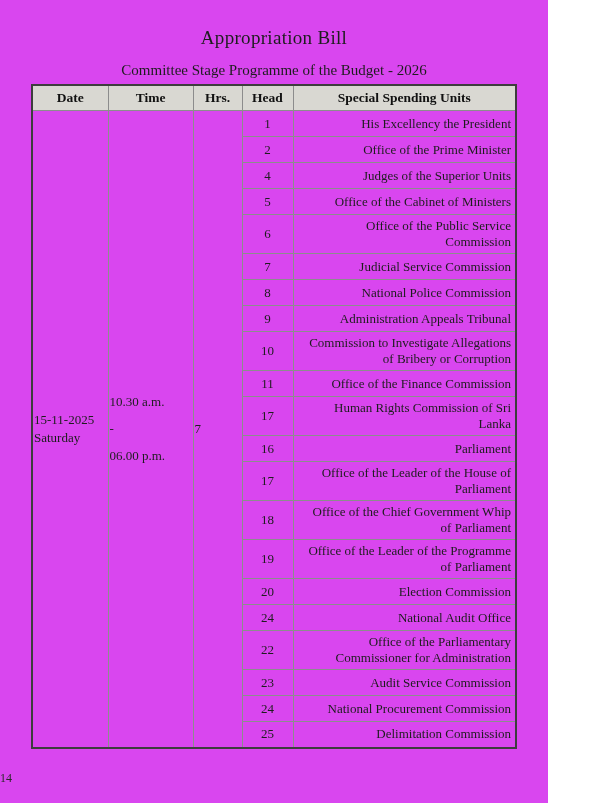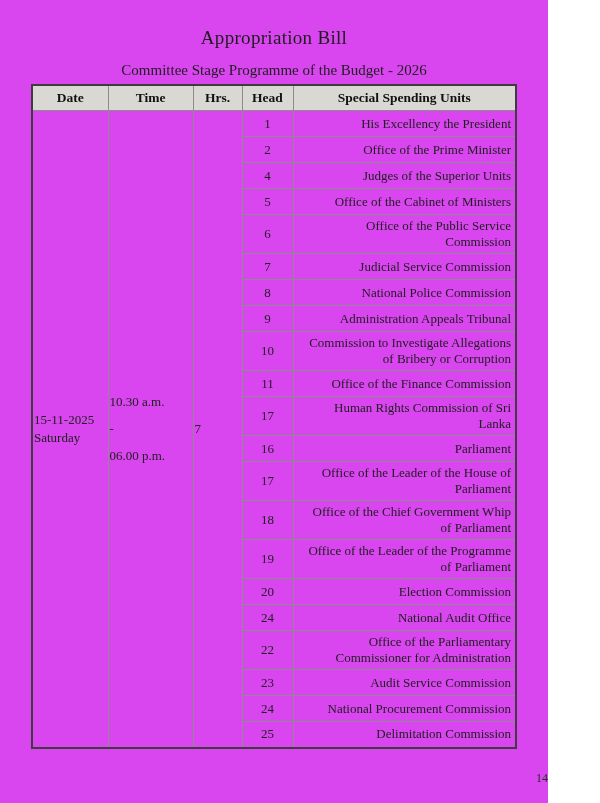--- a/index.html
+++ b/index.html
@@ -69,21 +69,21 @@
   td.time-cell .time-line { line-height: 17px; }
   td.time-cell .time-sep { margin: 10px 0; }
   td.head-cell { text-align: center; padding: 2px 2px; }
   td.unit-cell {
     text-align: right;
     padding: 3px 4px 3px 8px;
     line-height: 16px;
   }
   .page-number {
     margin-top: 22px;
-    text-align: right;
+    text-align: left;
     font-size: 12px;
     color: #2a2a2a;
   }
 </style>
 </head>
 <body>
 
 <div class="page">
 
   <h1 class="doc-title">Appropriation Bill</h1>

